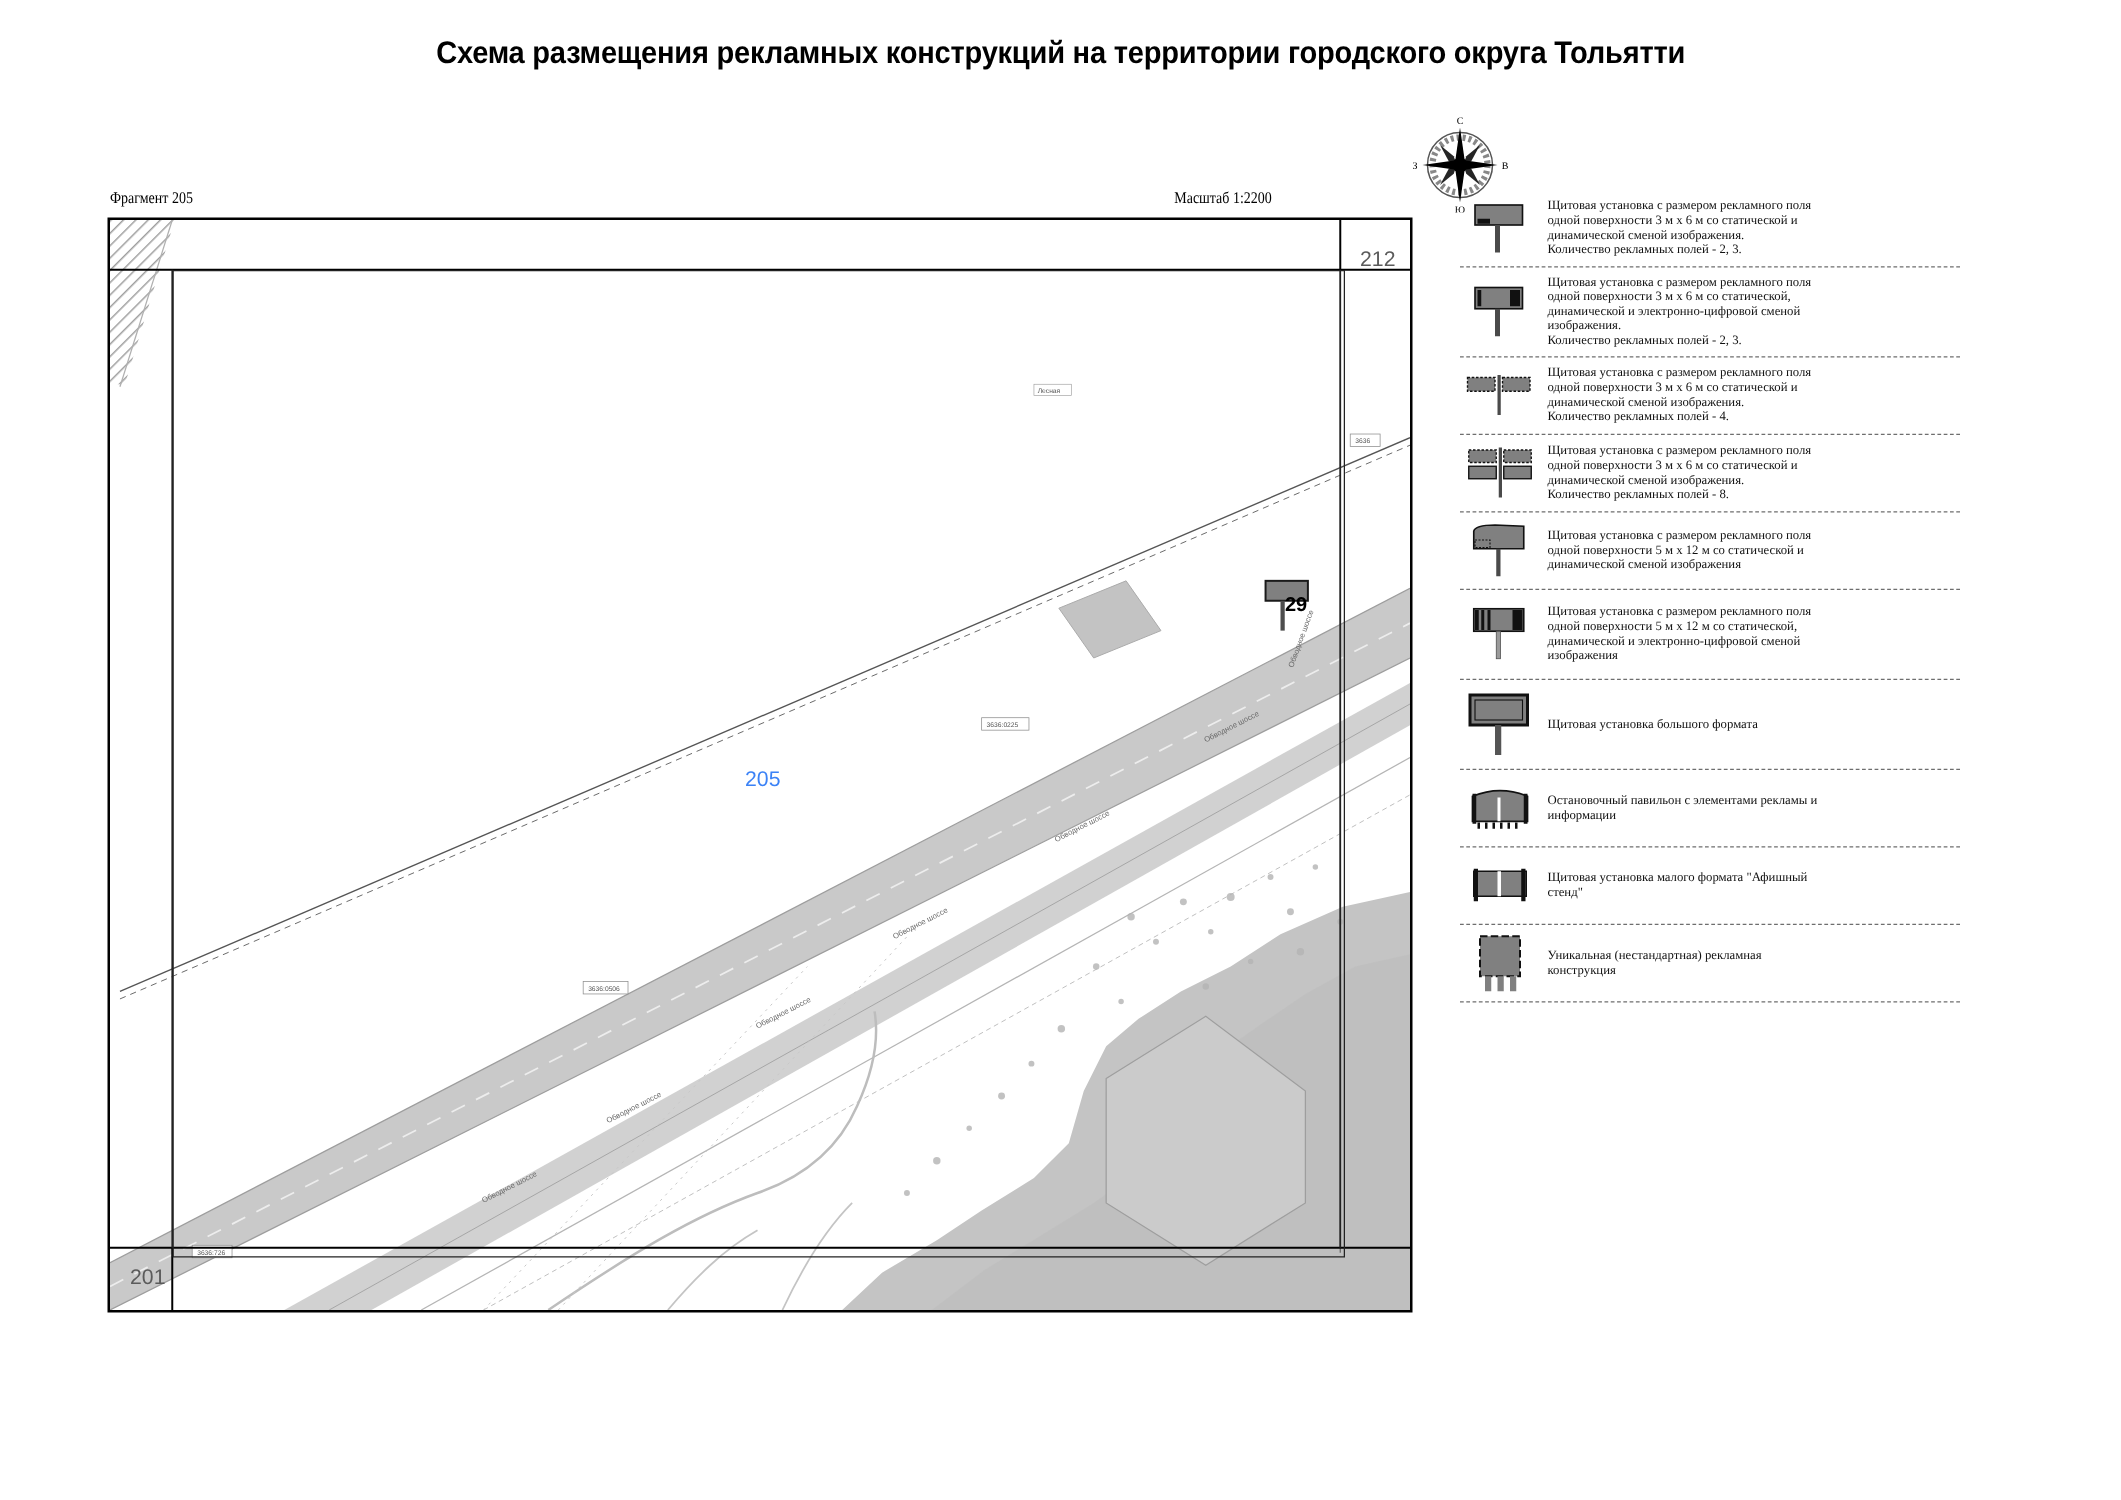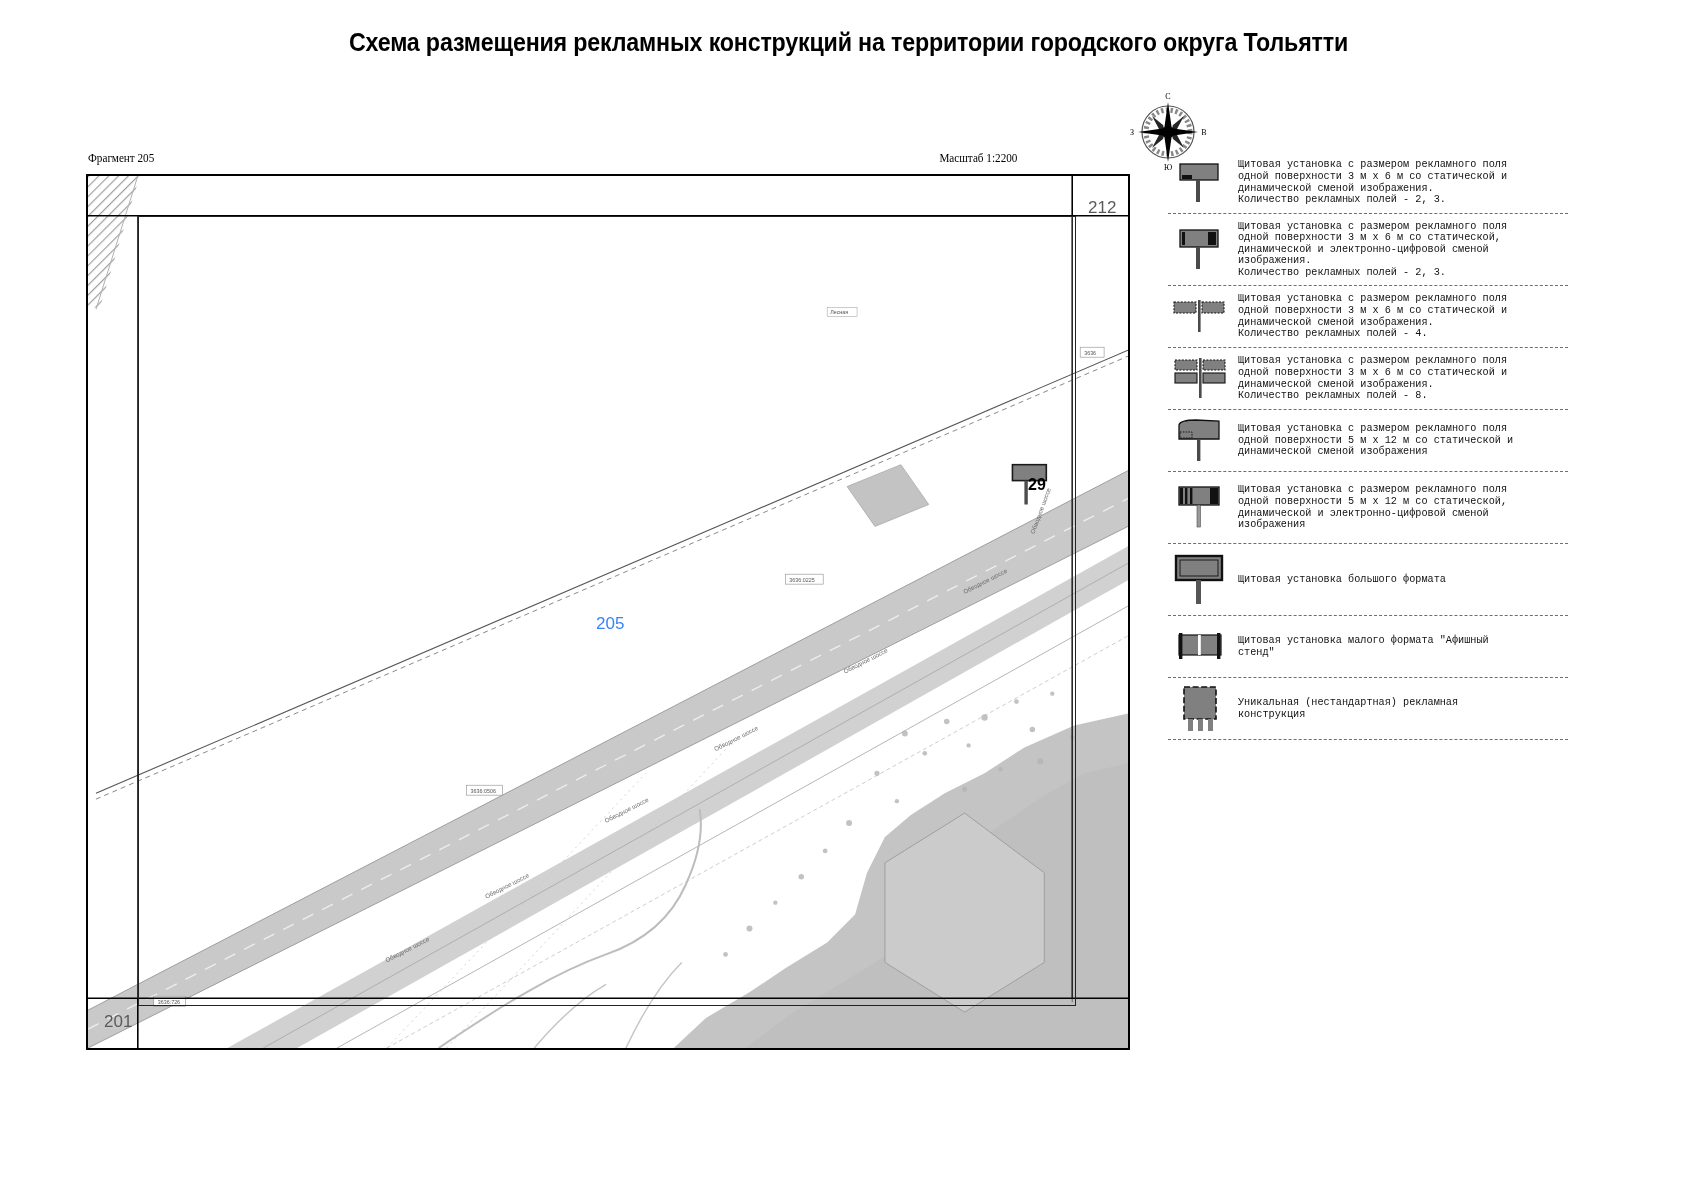--- a/index.html
+++ b/index.html
@@ -124,21 +124,21 @@
     min-width: 64px;
     height: 100%;
     display: flex;
     align-items: center;
     justify-content: center;
   }
   .legend-text {
     font-size: 10.2px;
     line-height: 11.6px;
     color: #111;
-    font-family: Liberation Mono, monospace;
+    font-family: Liberation Serif, serif;
     padding-left: 6px;
     white-space: pre-line;
   }
   .legend-text.serif {
     font-family: "Liberation Serif", serif;
     font-size: 11.4px;
     line-height: 13px;
   }
   .legend-row.tall { min-height: 62px; }
   .legend-row.xtall { min-height: 72px; }
@@ -396,20 +396,40 @@
     <div class="legend-icon">
       <svg width="56" height="56" viewBox="0 0 56 56">
         <rect x="4" y="4" width="46" height="24" fill="#808080" stroke="#111" stroke-width="2.4"></rect>
         <rect x="8" y="8" width="38" height="16" fill="#808080" stroke="#111" stroke-width="0.9"></rect>
         <rect x="24" y="28" width="5" height="24" fill="#555"></rect>
       </svg>
     </div>
     <div class="legend-text">Щитовая установка большого формата</div>
   </div>
 
+  <div class="legend-row tall">
+    <div class="legend-icon">
+      <svg width="56" height="40" viewBox="0 0 56 40">
+        <path d="M6,10 Q28,1 50,10 L50,30 L6,30 Z" fill="#808080" stroke="#111" stroke-width="1.4"></path>
+        <rect x="6" y="8" width="3" height="24" fill="#111"></rect>
+        <rect x="47" y="8" width="3" height="24" fill="#111"></rect>
+        <rect x="26" y="11" width="2.4" height="19" fill="#fff"></rect>
+        <g fill="#111">
+          <rect x="10" y="31" width="2" height="5"></rect>
+            <rect x="16" y="31" width="2" height="5"></rect>
+          <rect x="22" y="31" width="2" height="5"></rect>
+            <rect x="28" y="31" width="2" height="5"></rect>
+          <rect x="34" y="31" width="2" height="5"></rect>
+            <rect x="40" y="31" width="2" height="5"></rect>
+        </g>
+      </svg>
+    </div>
+    <div class="legend-text">Остановочный павильон с элементами рекламы и
+информации</div>
+  </div>
 
   <div class="legend-row tall">
     <div class="legend-icon">
       <svg width="56" height="36" viewBox="0 0 56 36">
         <rect x="7" y="6" width="42" height="20" fill="#808080" stroke="#111" stroke-width="1.2"></rect>
         <rect x="7" y="4" width="3.4" height="26" fill="#111"></rect>
         <rect x="45" y="4" width="3.4" height="26" fill="#111"></rect>
         <rect x="26" y="6" width="2.8" height="20" fill="#fff"></rect>
       </svg>
     </div>

